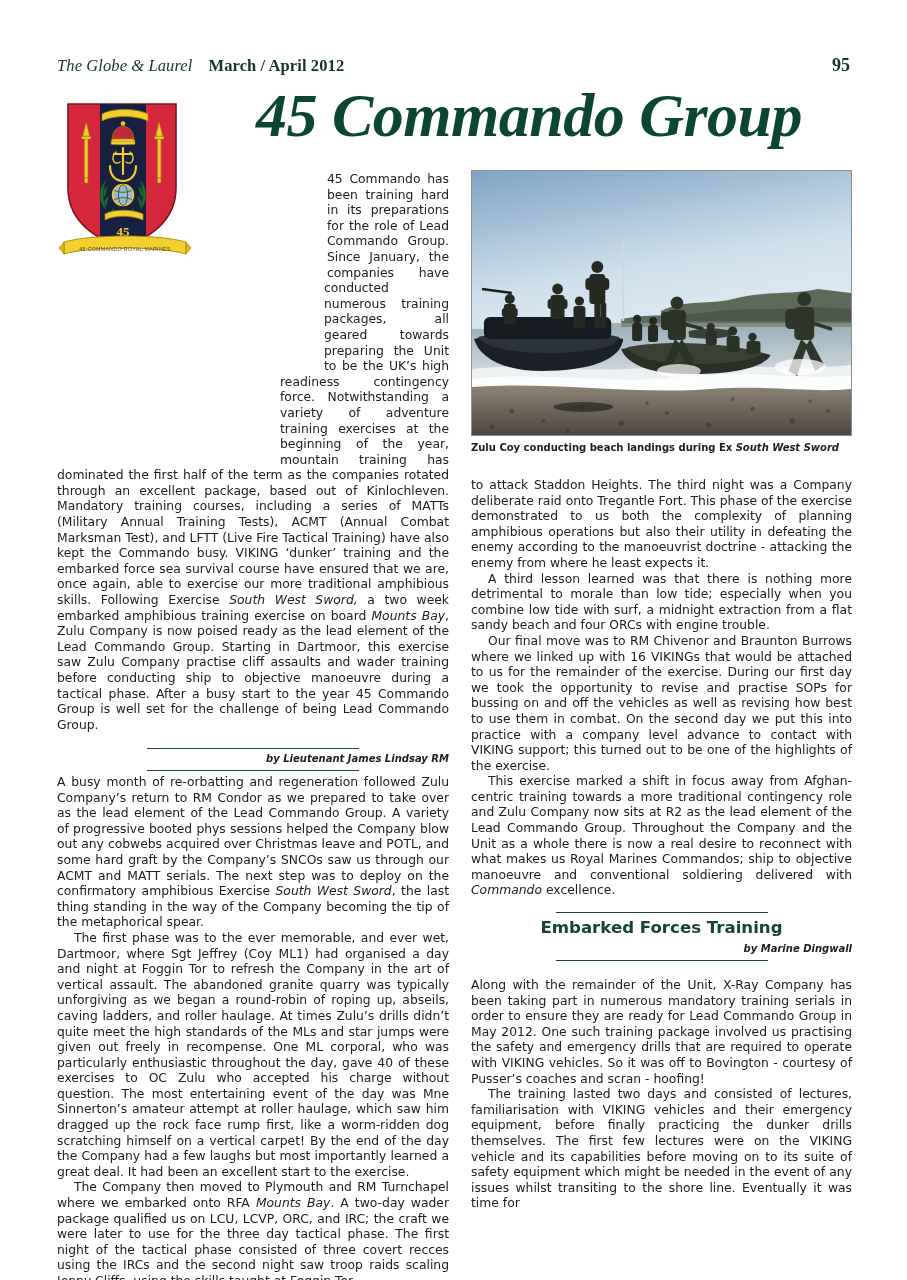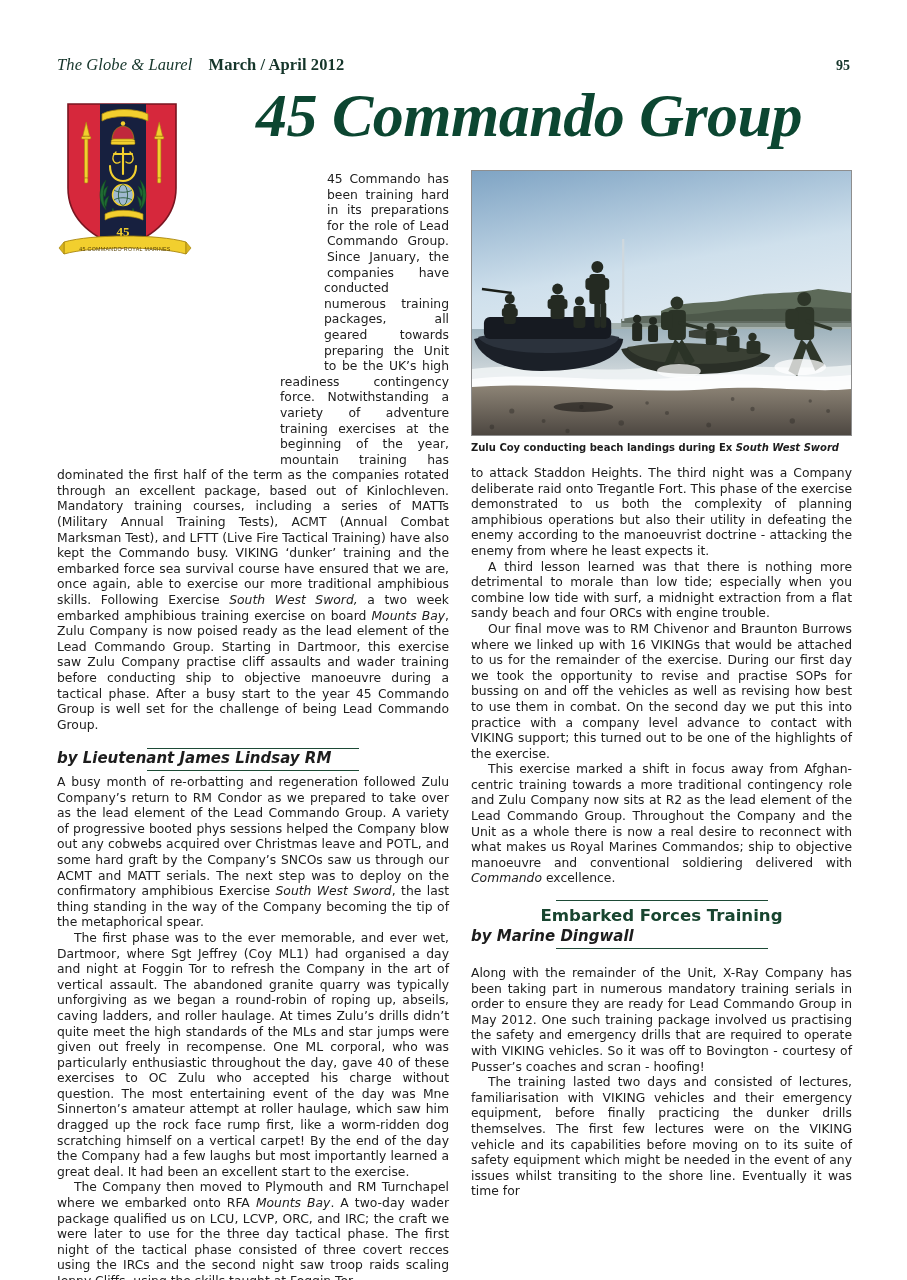--- a/index.html
+++ b/index.html
@@ -11,21 +11,21 @@
   .page{position:absolute;inset:0;background:#fff;}
 
   
   .runhead{
     position:absolute;left:57px;top:55px;width:793px;height:24px;
     display:flex;align-items:baseline;justify-content:space-between;
   }
   .runhead-left{font-family:"Liberation Serif", serif;font-size:16.5px;color:#15352a;letter-spacing:.1px;}
   .runhead-left .ital{font-style:italic;}
   .runhead-left .dates{font-style:normal;font-weight:600;margin-left:16px;}
-  .runhead-right{font-family:"Liberation Serif", serif;font-size:14px;color:#15352a;font-weight:600;}
+  .runhead-right{font-family:"Liberation Serif", serif;font-size:18px;color:#15352a;font-weight:600;}
 
   
   .masthead{
     position:absolute;left:205px;top:82px;width:648px;height:72px;
     display:flex;align-items:flex-start;justify-content:center;
   }
   .masthead h1{
     margin:0;font-family:"Liberation Serif", serif;font-style:italic;font-weight:700;
     font-size:62px;line-height:66px;color:#0c4631;letter-spacing:-.5px;
     white-space:nowrap;
@@ -78,22 +78,22 @@
     width:212px;margin:0 auto;
   }
   .sec-title{
     font-family:"DejaVu Sans", sans-serif;
     font-weight:700;font-size:16.6px;line-height:22px;
     color:#18452f;text-align:center;margin:4px 0 1px 0;
   }
   .sec-title i{font-style:italic;}
   .byline{
     font-family:"DejaVu Sans", sans-serif;
-    font-style:italic;font-weight:600;font-size:15px;line-height:17px;
-    color:#1d1d1d;text-align:left;margin:1px 0 3px 0;
+    font-style:italic;font-weight:600;font-size:10px;line-height:17px;
+    color:#1d1d1d;text-align:right;margin:1px 0 3px 0;
   }
 
   
   .photo-wrap{
     position:absolute;left:471px;top:170px;width:381px;height:266px;
     border:1px solid #8e8e8e;box-sizing:border-box;background:#c9d6e2;
   }
   .photo-wrap svg{display:block;width:100%;height:100%;}
   .caption{
     position:absolute;left:471px;top:441px;width:381px;
@@ -345,21 +345,21 @@
         <div class="byline">by Lieutenant James Lindsay RM</div>
         <div class="rule-thin"></div>
       </div>
       <div class="body-text" style="margin-top: 4px;">
         <p class=""><span>A busy month of re-orbatting and regeneration followed Zulu Company’s return to RM Condor as we prepared to take over as the lead element of the Lead Commando Group. A variety of progressive booted phys sessions helped the Company blow out any cobwebs acquired over Christmas leave and POTL, and some hard graft by the Company’s SNCOs saw us through our ACMT and MATT serials. The next step was to deploy on the confirmatory amphibious Exercise </span><i>South West Sword</i><span>, the last thing standing in the way of the Company becoming the tip of the metaphorical spear.</span></p>
         <p class="indent"><span>The first phase was to the ever memorable, and ever wet, Dartmoor, where Sgt Jeffrey (Coy ML1) had organised a day and night at Foggin Tor to refresh the Company in the art of vertical assault. The abandoned granite quarry was typically unforgiving as we began a round-robin of roping up, abseils, caving ladders, and roller haulage. At times Zulu’s drills didn’t quite meet the high standards of the MLs and star jumps were given out freely in recompense. One ML corporal, who was particularly enthusiastic throughout the day, gave 40 of these exercises to OC Zulu who accepted his charge without question. The most entertaining event of the day was Mne Sinnerton’s amateur attempt at roller haulage, which saw him dragged up the rock face rump first, like a worm-ridden dog scratching himself on a vertical carpet! By the end of the day the Company had a few laughs but most importantly learned a great deal. It had been an excellent start to the exercise.</span></p>
         <p class="indent"><span>The Company then moved to Plymouth and RM Turnchapel where we embarked onto RFA </span><i>Mounts Bay</i><span>. A two-day wader package qualified us on LCU, LCVP, ORC, and IRC; the craft we were later to use for the three day tactical phase. The first night of the tactical phase consisted of three covert recces using the IRCs and the second night saw troop raids scaling Jenny Cliffs, using the skills taught at Foggin Tor,</span></p>
       </div>
     </div>
 
-  <div id="right-col" style="position: absolute; left: 471px; top: 466px; width: 381px;">
+  <div id="right-col" style="position: absolute; left: 471px; top: 478px; width: 381px;">
       <div class="body-text">
         <p class=""><span>to attack Staddon Heights. The third night was a Company deliberate raid onto Tregantle Fort. This phase of the exercise demonstrated to us both the complexity of planning amphibious operations but also their utility in defeating the enemy according to the manoeuvrist doctrine - attacking the enemy from where he least expects it.</span></p>
         <p class="indent"><span>A third lesson learned was that there is nothing more detrimental to morale than low tide; especially when you combine low tide with surf, a midnight extraction from a flat sandy beach and four ORCs with engine trouble.</span></p>
         <p class="indent"><span>Our final move was to RM Chivenor and Braunton Burrows where we linked up with 16 VIKINGs that would be attached to us for the remainder of the exercise. During our first day we took the opportunity to revise and practise SOPs for bussing on and off the vehicles as well as revising how best to use them in combat. On the second day we put this into practice with a company level advance to contact with VIKING support; this turned out to be one of the highlights of the exercise.</span></p>
         <p class="indent"><span>This exercise marked a shift in focus away from Afghan-centric training towards a more traditional contingency role and Zulu Company now sits at R2 as the lead element of the Lead Commando Group. Throughout the Company and the Unit as a whole there is now a real desire to reconnect with what makes us Royal Marines Commandos; ship to objective manoeuvre and conventional soldiering delivered with </span><i>Commando</i><span> excellence.</span></p>
       </div>
       <div class="sec">
         <div class="rule"></div>
         <div class="sec-title"><span>Embarked Forces Training</span></div>
         <div class="byline">by Marine Dingwall</div>

